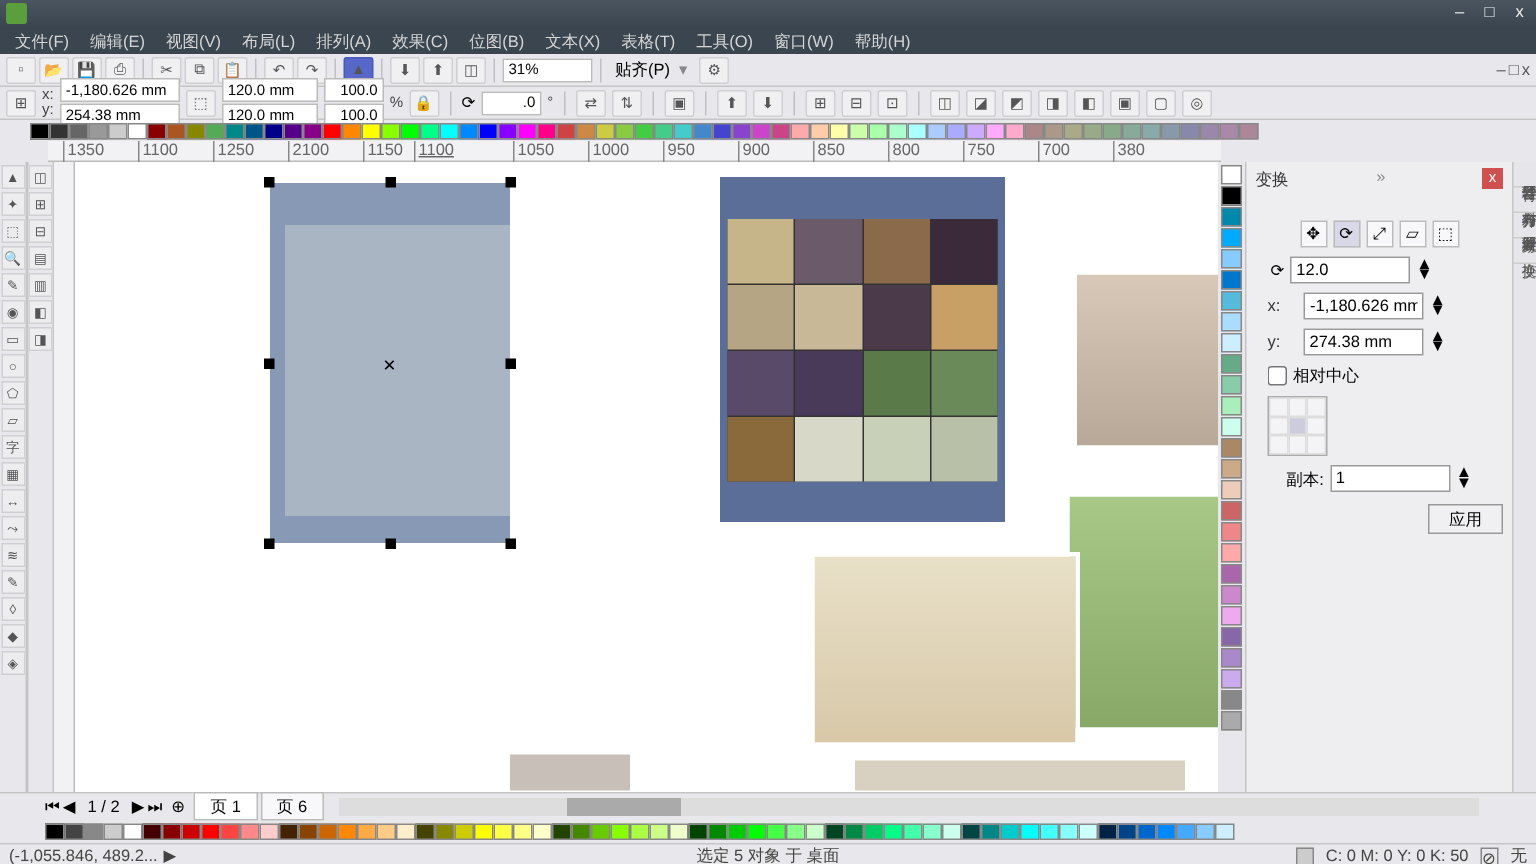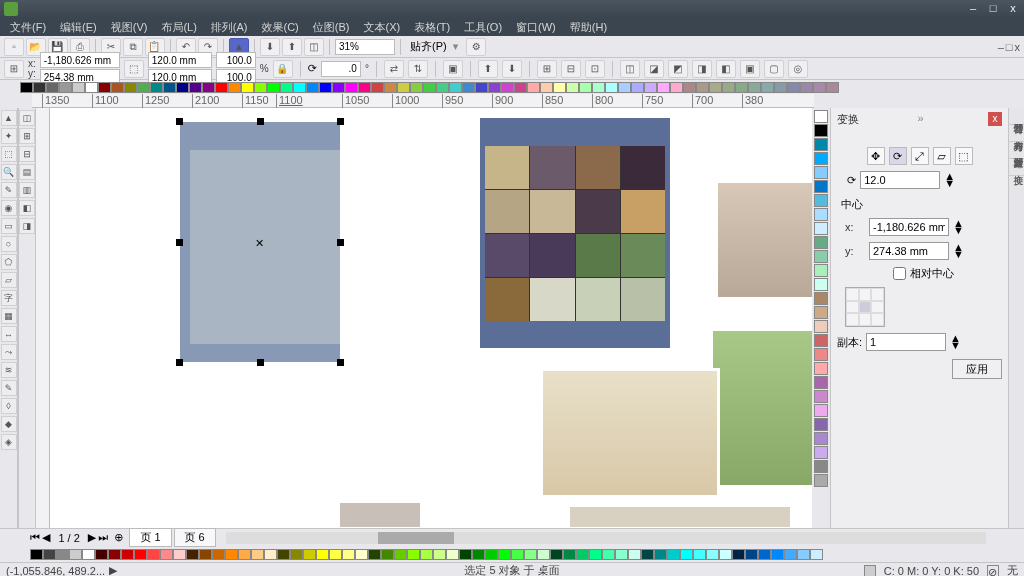--- a/index.html
+++ b/index.html
@@ -370,57 +370,56 @@
         <div class="ic">⬚</div>
       </div>
     <div class="docker-row" style="justify-content:flex-start;margin-left:10px">
       <span>⟳</span>
       <input class="docker-input" value="12.0" style="">
       <span style="display:flex;flex-direction:column;font-size:7px;line-height:7px">
           <span>▲</span>
           <span>▼</span>
         </span>
     </div>
-    <div style="margin:8px 0 4px 4px">中心</div>
     <div class="section">
       <div class="docker-row" style="justify-content:flex-start">
         <span class="docker-lbl">x:</span>
         <input class="docker-input" value="-1,180.626 mm" style="">
         <span style="display:flex;flex-direction:column;font-size:7px;line-height:7px">
             <span>▲</span>
             <span>▼</span>
           </span>
       </div>
       <div class="docker-row" style="justify-content:flex-start">
         <span class="docker-lbl">y:</span>
         <input class="docker-input" value="274.38 mm" style="">
         <span style="display:flex;flex-direction:column;font-size:7px;line-height:7px">
             <span>▲</span>
             <span>▼</span>
           </span>
       </div>
-      <div class="docker-row" style="justify-content:center">
+      <div class="docker-row" style="justify-content:flex-start">
         <input type="checkbox" style="">
         <span>相对中心</span>
       </div>
       <div class="docker-row" style="justify-content:flex-start">
         <div style="width:40px;height:40px;border:1px solid #aaa;background:#f4f4f6;display:grid;grid-template-columns:repeat(3,1fr);grid-template-rows:repeat(3,1fr)">
           <div style="border:1px solid #ddd"></div>
             <div style="border:1px solid #ddd"></div>
             <div style="border:1px solid #ddd"></div>
           <div style="border:1px solid #ddd"></div>
             <div style="border:1px solid #ddd;background:#ccd"></div>
             <div style="border:1px solid #ddd"></div>
           <div style="border:1px solid #ddd"></div>
             <div style="border:1px solid #ddd"></div>
             <div style="border:1px solid #ddd"></div>
         </div>
       </div>
     </div>
-    <div class="docker-row" style="justify-content:flex-start;margin-top:0">
+    <div class="docker-row" style="justify-content:center;margin-top:0">
       <span>副本:</span>
       <input class="docker-input" value="1" style="">
       <span style="display:flex;flex-direction:column;font-size:7px;line-height:7px">
           <span>▲</span>
           <span>▼</span>
         </span>
     </div>
     <button class="apply-btn">应用</button>
   </div>
 

